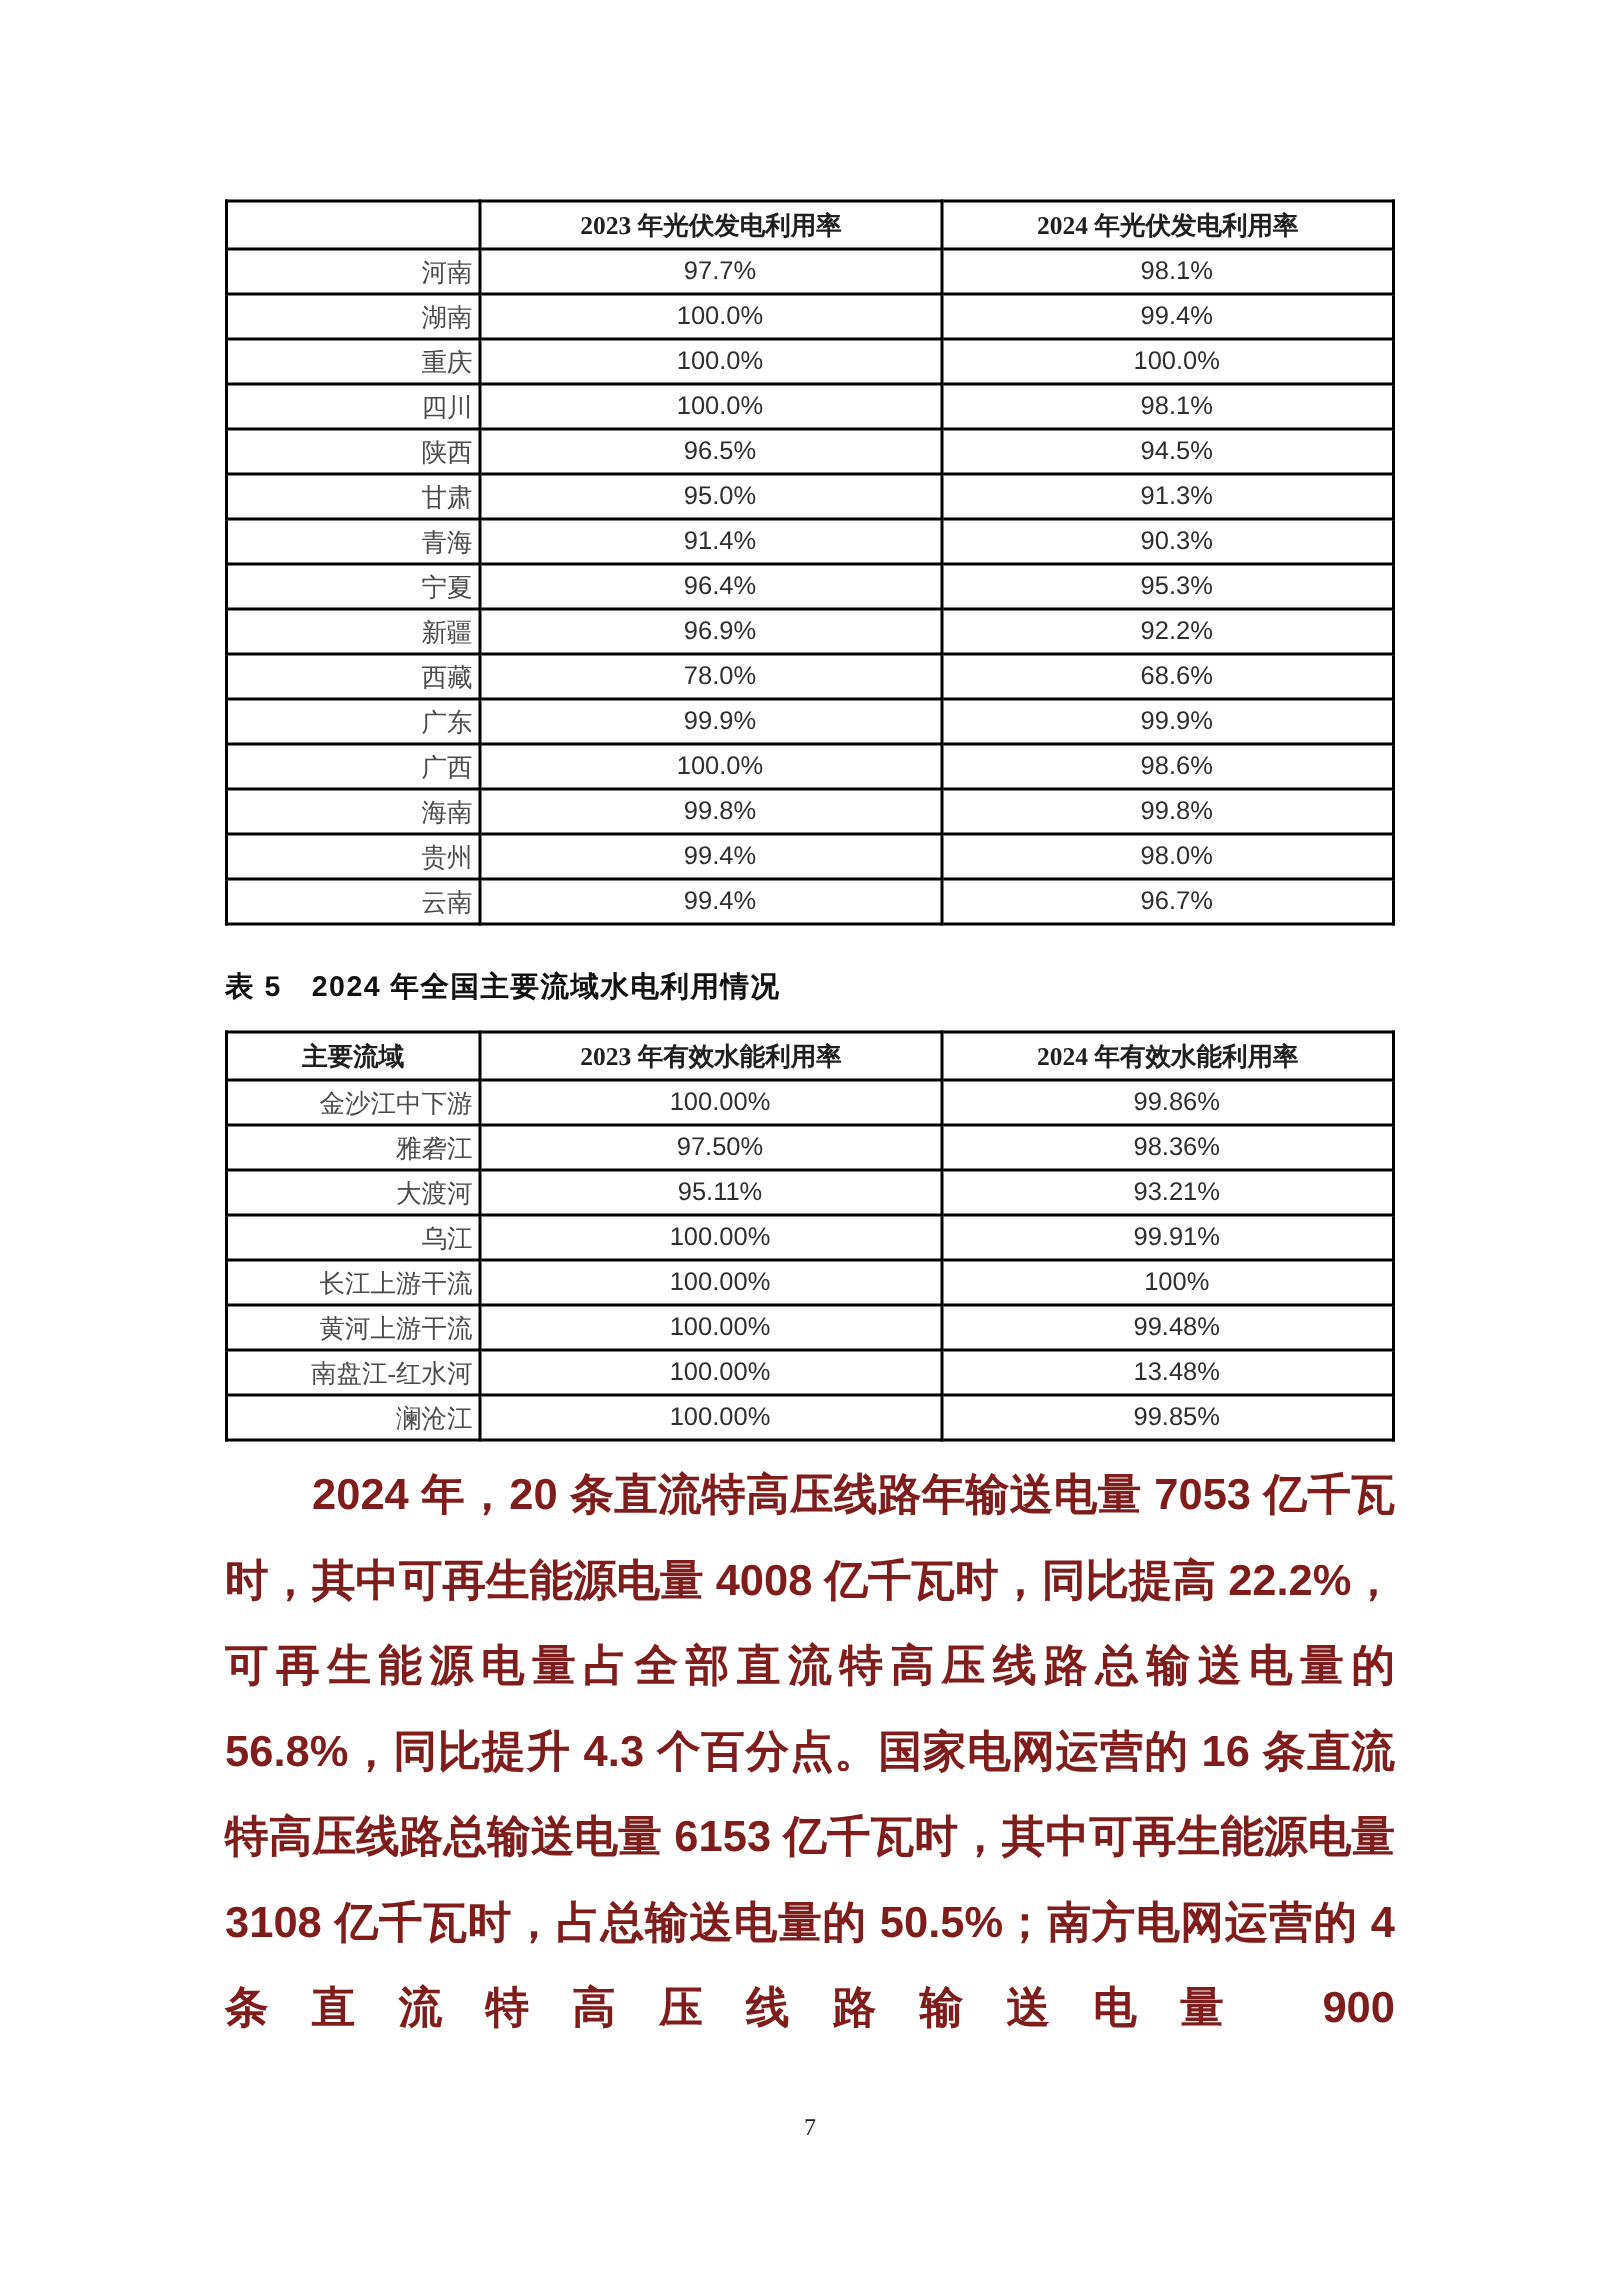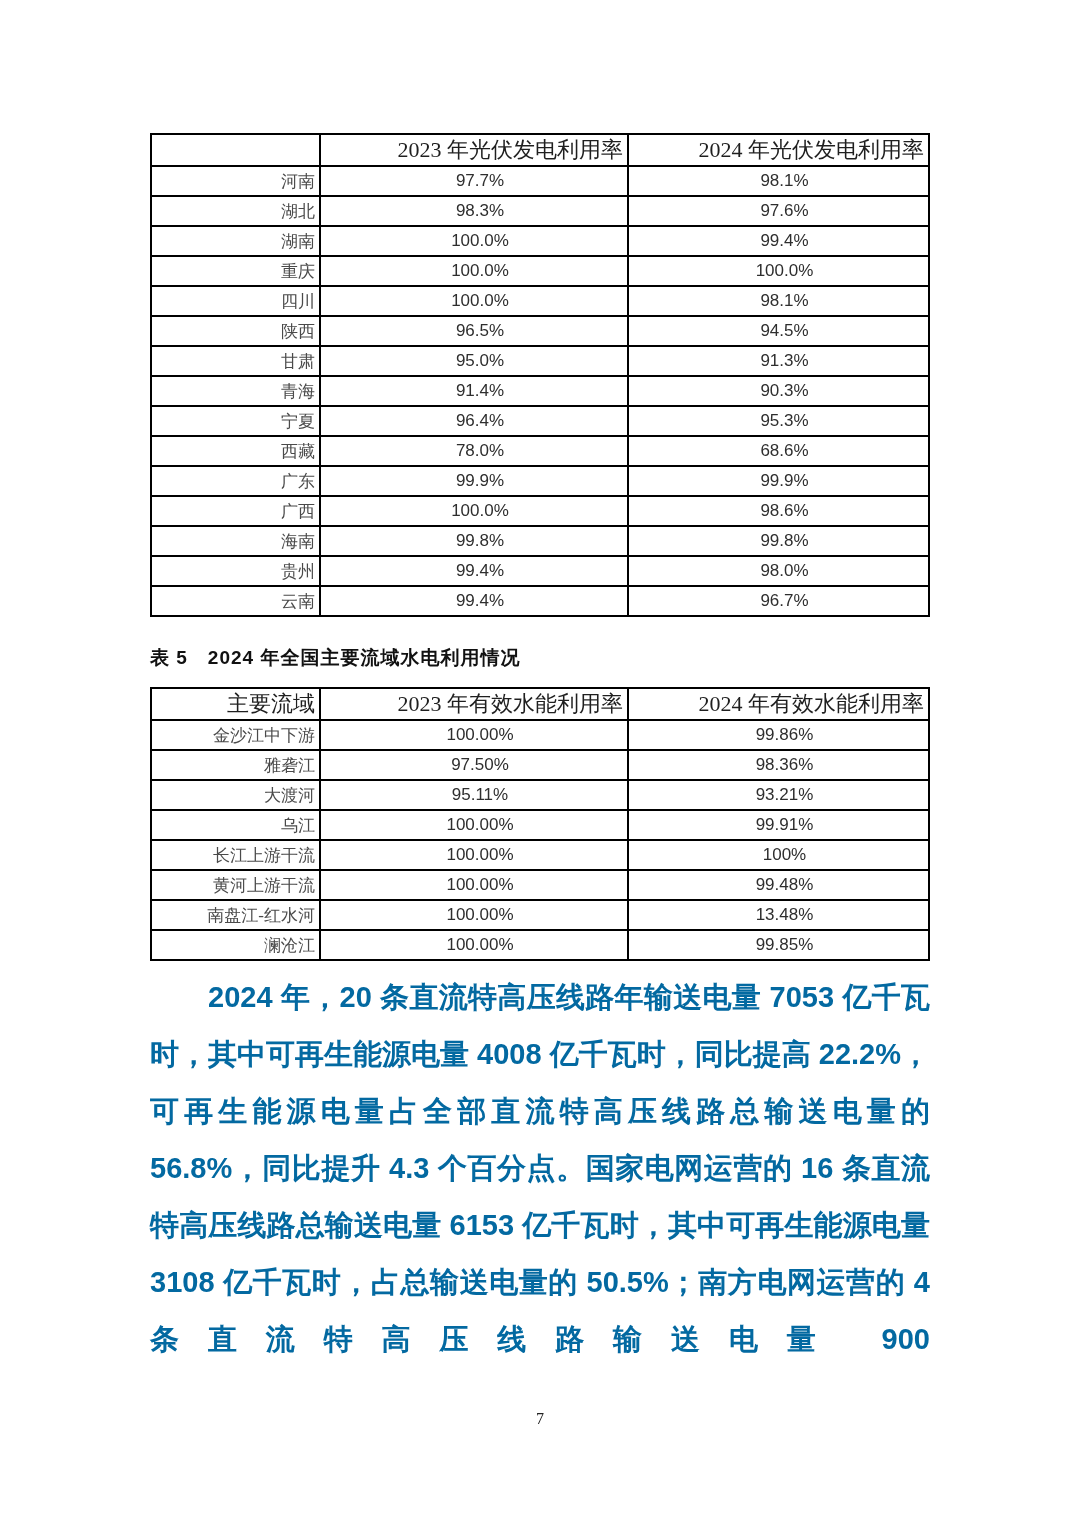--- a/index.html
+++ b/index.html
@@ -27,25 +27,24 @@
   table.data-table td {
     border: 2px solid #000000;
     text-align: center;
     vertical-align: middle;
     padding: 0 4px;
     overflow: hidden;
     white-space: nowrap;
   }
   table.data-table th {
     height: 30px;
-    font-size: 22px;
-    font-weight: normal;
+    font-size: 17px;
+    font-weight: bold;
     color: #1f1f1f;
     font-family: "Liberation Serif", serif;
-    text-align: right;
   }
   table.data-table td {
     height: 28px;
     font-size: 17px;
   }
   table.data-table td.col-label {
     color: #4a4a4a;
     font-family: "Liberation Serif", serif;
     text-align: right;
   }
@@ -71,21 +70,21 @@
     font-size: 28px;
     line-height: 44px;
     font-weight: bold;
     color: #111111;
     font-family: "Liberation Sans", sans-serif;
   }
   .body-paragraph {
     margin: 8px 0 0 0;
     font-size: 29px;
     line-height: 57px;
-    color: #0369a1;
+    color: #7f1d1d;
     font-weight: 600;
     font-family: "Liberation Sans", sans-serif;
     text-align: justify;
     text-align-last: justify;
     text-indent: 2em;
   }
   .page-number {
     position: absolute;
     left: 0;
     right: 0;
@@ -110,25 +109,20 @@
             <th class="col-value">2024 年光伏发电利用率</th>
           </tr>
         </thead>
         <tbody>
           <tr>
             <td class="col-label">河南</td>
             <td class="col-value">97.7%</td>
             <td class="col-value">98.1%</td>
           </tr>
           <tr>
-            <td class="col-label">湖北</td>
-            <td class="col-value">98.3%</td>
-            <td class="col-value">97.6%</td>
-          </tr>
-          <tr>
             <td class="col-label">湖南</td>
             <td class="col-value">100.0%</td>
             <td class="col-value">99.4%</td>
           </tr>
           <tr>
             <td class="col-label">重庆</td>
             <td class="col-value">100.0%</td>
             <td class="col-value">100.0%</td>
           </tr>
           <tr>
@@ -150,20 +144,25 @@
             <td class="col-label">青海</td>
             <td class="col-value">91.4%</td>
             <td class="col-value">90.3%</td>
           </tr>
           <tr>
             <td class="col-label">宁夏</td>
             <td class="col-value">96.4%</td>
             <td class="col-value">95.3%</td>
           </tr>
           <tr>
+            <td class="col-label">新疆</td>
+            <td class="col-value">96.9%</td>
+            <td class="col-value">92.2%</td>
+          </tr>
+          <tr>
             <td class="col-label">西藏</td>
             <td class="col-value">78.0%</td>
             <td class="col-value">68.6%</td>
           </tr>
           <tr>
             <td class="col-label">广东</td>
             <td class="col-value">99.9%</td>
             <td class="col-value">99.9%</td>
           </tr>
           <tr>

